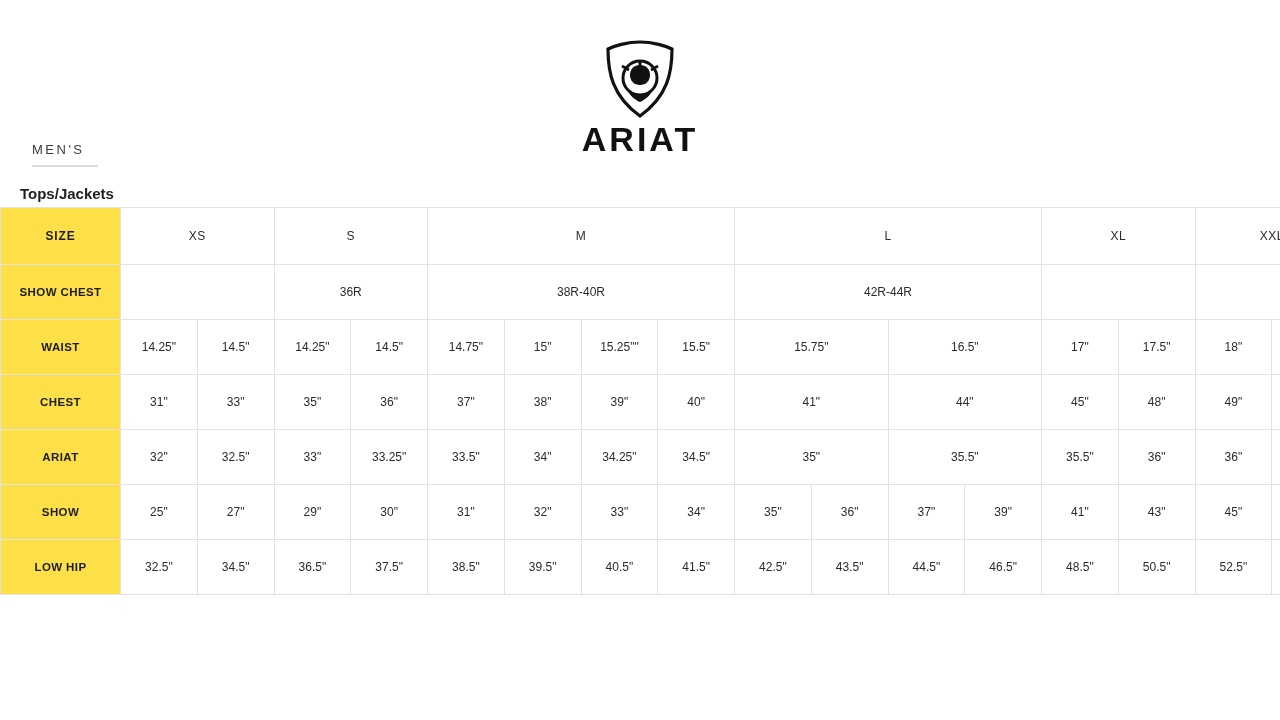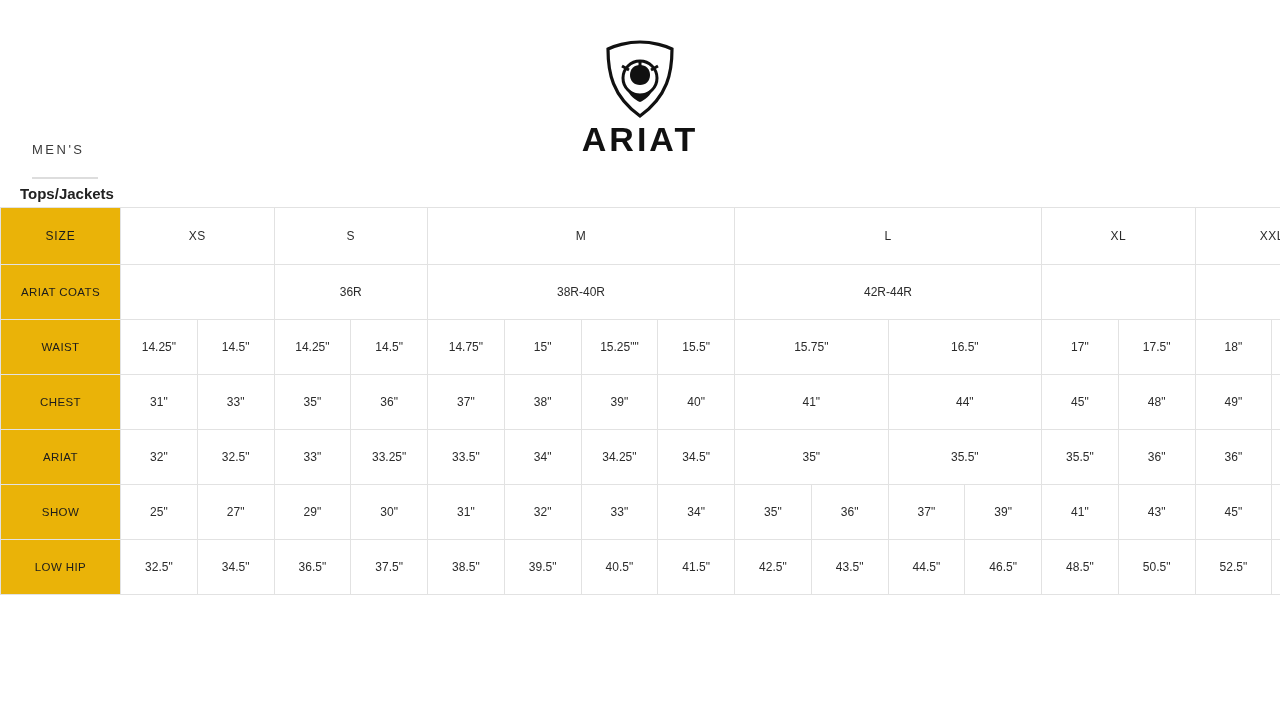--- a/index.html
+++ b/index.html
@@ -38,21 +38,21 @@
   }
 
   
   .mens-heading {
     position: absolute;
     top: 142px;
     left: 32px;
     font-size: 13px;
     letter-spacing: 2.5px;
     color: #3a3a3a;
-    padding-bottom: 20px;
+    padding-bottom: 8px;
     border-bottom: 2px solid #dddddd;
     width: 66px;
   }
 
   
   .sub-heading {
     position: absolute;
     top: 185px;
     left: 20px;
     font-size: 15px;
@@ -77,22 +77,22 @@
     border: 1px solid #e2e2e2;
     font-size: 12px;
     text-align: center;
     vertical-align: middle;
     color: #2b2b2b;
     height: 54px;
     padding: 0 2px;
     background: #ffffff;
   }
   table.size-chart td.rowhead {
-    background: #eab308;
-    font-weight: normal;
+    background: #fde047;
+    font-weight: bold;
     font-size: 11.5px;
     letter-spacing: 0.4px;
     width: 120px;
     color: #1c1c1c;
   }
   table.size-chart tr.size-row td {
     height: 56px;
     font-size: 12px;
     letter-spacing: 0.5px;
   }
@@ -132,21 +132,21 @@
       <td class="rowhead">SIZE</td>
       <td colspan="2">XS</td>
       <td colspan="2">S</td>
       <td colspan="4">M</td>
       <td colspan="4">L</td>
       <td colspan="2">XL</td>
       <td colspan="2">XXL</td>
     </tr>
 
     <tr>
-      <td class="rowhead">ARIAT COATS</td>
+      <td class="rowhead">SHOW CHEST</td>
       <td colspan="2" class="blank-cell"></td>
       <td colspan="2">36R</td>
       <td colspan="4">38R-40R</td>
       <td colspan="4">42R-44R</td>
       <td colspan="2" class="blank-cell"></td>
       <td colspan="2" class="blank-cell"></td>
     </tr>
 
     <tr>
       <td class="rowhead">WAIST</td>

